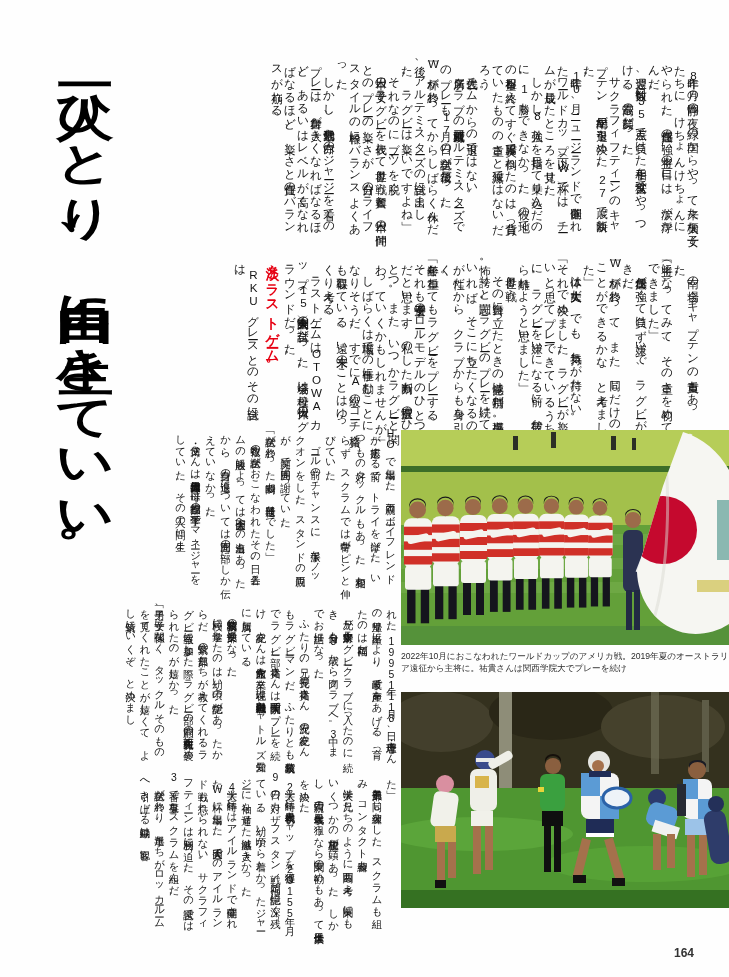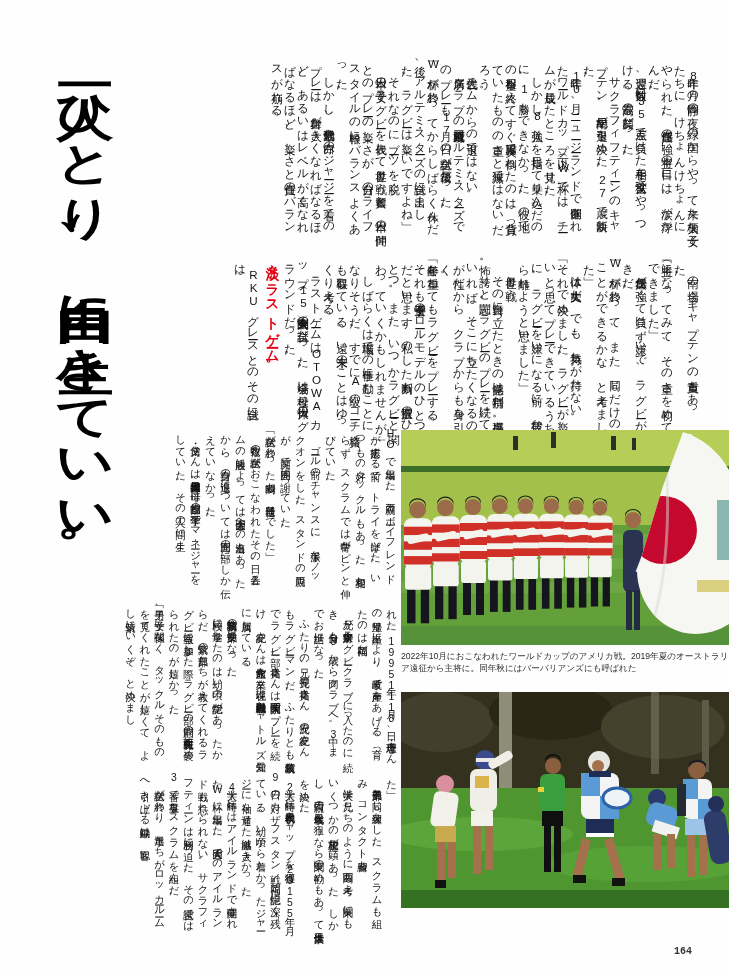--- a/index.html
+++ b/index.html
@@ -26,22 +26,22 @@
            padding-top:10px;letter-spacing:1px;}
   
   .photo{position:absolute;left:401px;width:328px;height:215px;overflow:hidden;}
   .ph1{top:430px;}
   .ph2{top:692px;height:216px;}
   .photo svg{display:block;width:100%;height:100%;}
   .caption{position:absolute;left:401px;width:328px;
            font-size:8.6px;line-height:11.6px;color:#2b2b2b;}
   .cap1{top:651px;}
   .cap2{top:912px;}
-  .pagenum{position:absolute;left:674px;top:946px;font-size:10px;
-           font-weight:700;color:#333;font-family:Liberation Mono, monospace;}
+  .pagenum{position:absolute;left:674px;top:946px;font-size:12px;
+           font-weight:700;color:#333;}
 </style>
 </head>
 <body>
 
 <div class="page">
 
   <h1 class="headline">一人ひとり、自由に生きていい。</h1>
 
   <section class="band b12 b1">
     <p class="ind">昨年8月の静岡の夜。緑の国からやって来た大柄な女子たちに、けちょんけちょんにやられた。責任感の強い主将の目には、涙が浮かんだ。</p>
@@ -155,21 +155,21 @@
           </clipPath>
         </defs>
         <path d="M282,2 C302,8 318,22 328,40 L328,194 C310,206 286,207 270,198 C250,188 237,166 236,142 L262,56 Z" fill="#f6f6f2"></path>
         <circle cx="262" cy="100" r="34" fill="#c5092e" clip-path="url(#flagclip)"></circle>
         <path d="M262,10 C270,60 268,140 252,192" stroke="#d9d9d2" stroke-width="3" fill="none" opacity="0.5" clip-path="url(#flagclip)"></path>
       </g>
       <rect x="316" y="70" width="12" height="60" fill="#6fa9a0" opacity="0.8"></rect>
       <rect x="296" y="150" width="32" height="12" fill="#cfc04e" opacity="0.7"></rect>
     </svg>
   </figure>
-  <figcaption class="caption cap1">2022年10月におこなわれたワールドカップのアメリカ戦。2019年夏のオーストラリア遠征から主将に。同年秋にはバーバリアンズにも呼ばれた</figcaption>
+  <figcaption class="caption cap1">2022年10月におこなわれたワールドカップのアメリカ戦。2019年夏のオーストラリア遠征から主将に。祐貴さんは関西学院大でプレーを続け</figcaption>
 
   <figure class="photo ph2" style="margin:0">
     <svg viewBox="0 0 328 216" preserveAspectRatio="none">
       <rect x="0" y="0" width="328" height="100" fill="#34311e"></rect>
       <ellipse cx="40" cy="30" rx="52" ry="30" fill="#474330" opacity="0.8"></ellipse>
       <ellipse cx="150" cy="20" rx="62" ry="28" fill="#2a2717"></ellipse>
       <ellipse cx="262" cy="35" rx="62" ry="32" fill="#45412c"></ellipse>
       <rect x="98" y="0" width="13" height="96" fill="#8e8d78"></rect>
       <rect x="250" y="0" width="8" height="82" fill="#6f6d55" opacity="0.7"></rect>
       <rect x="301" y="8" width="7" height="72" fill="#5e5c47"></rect>

